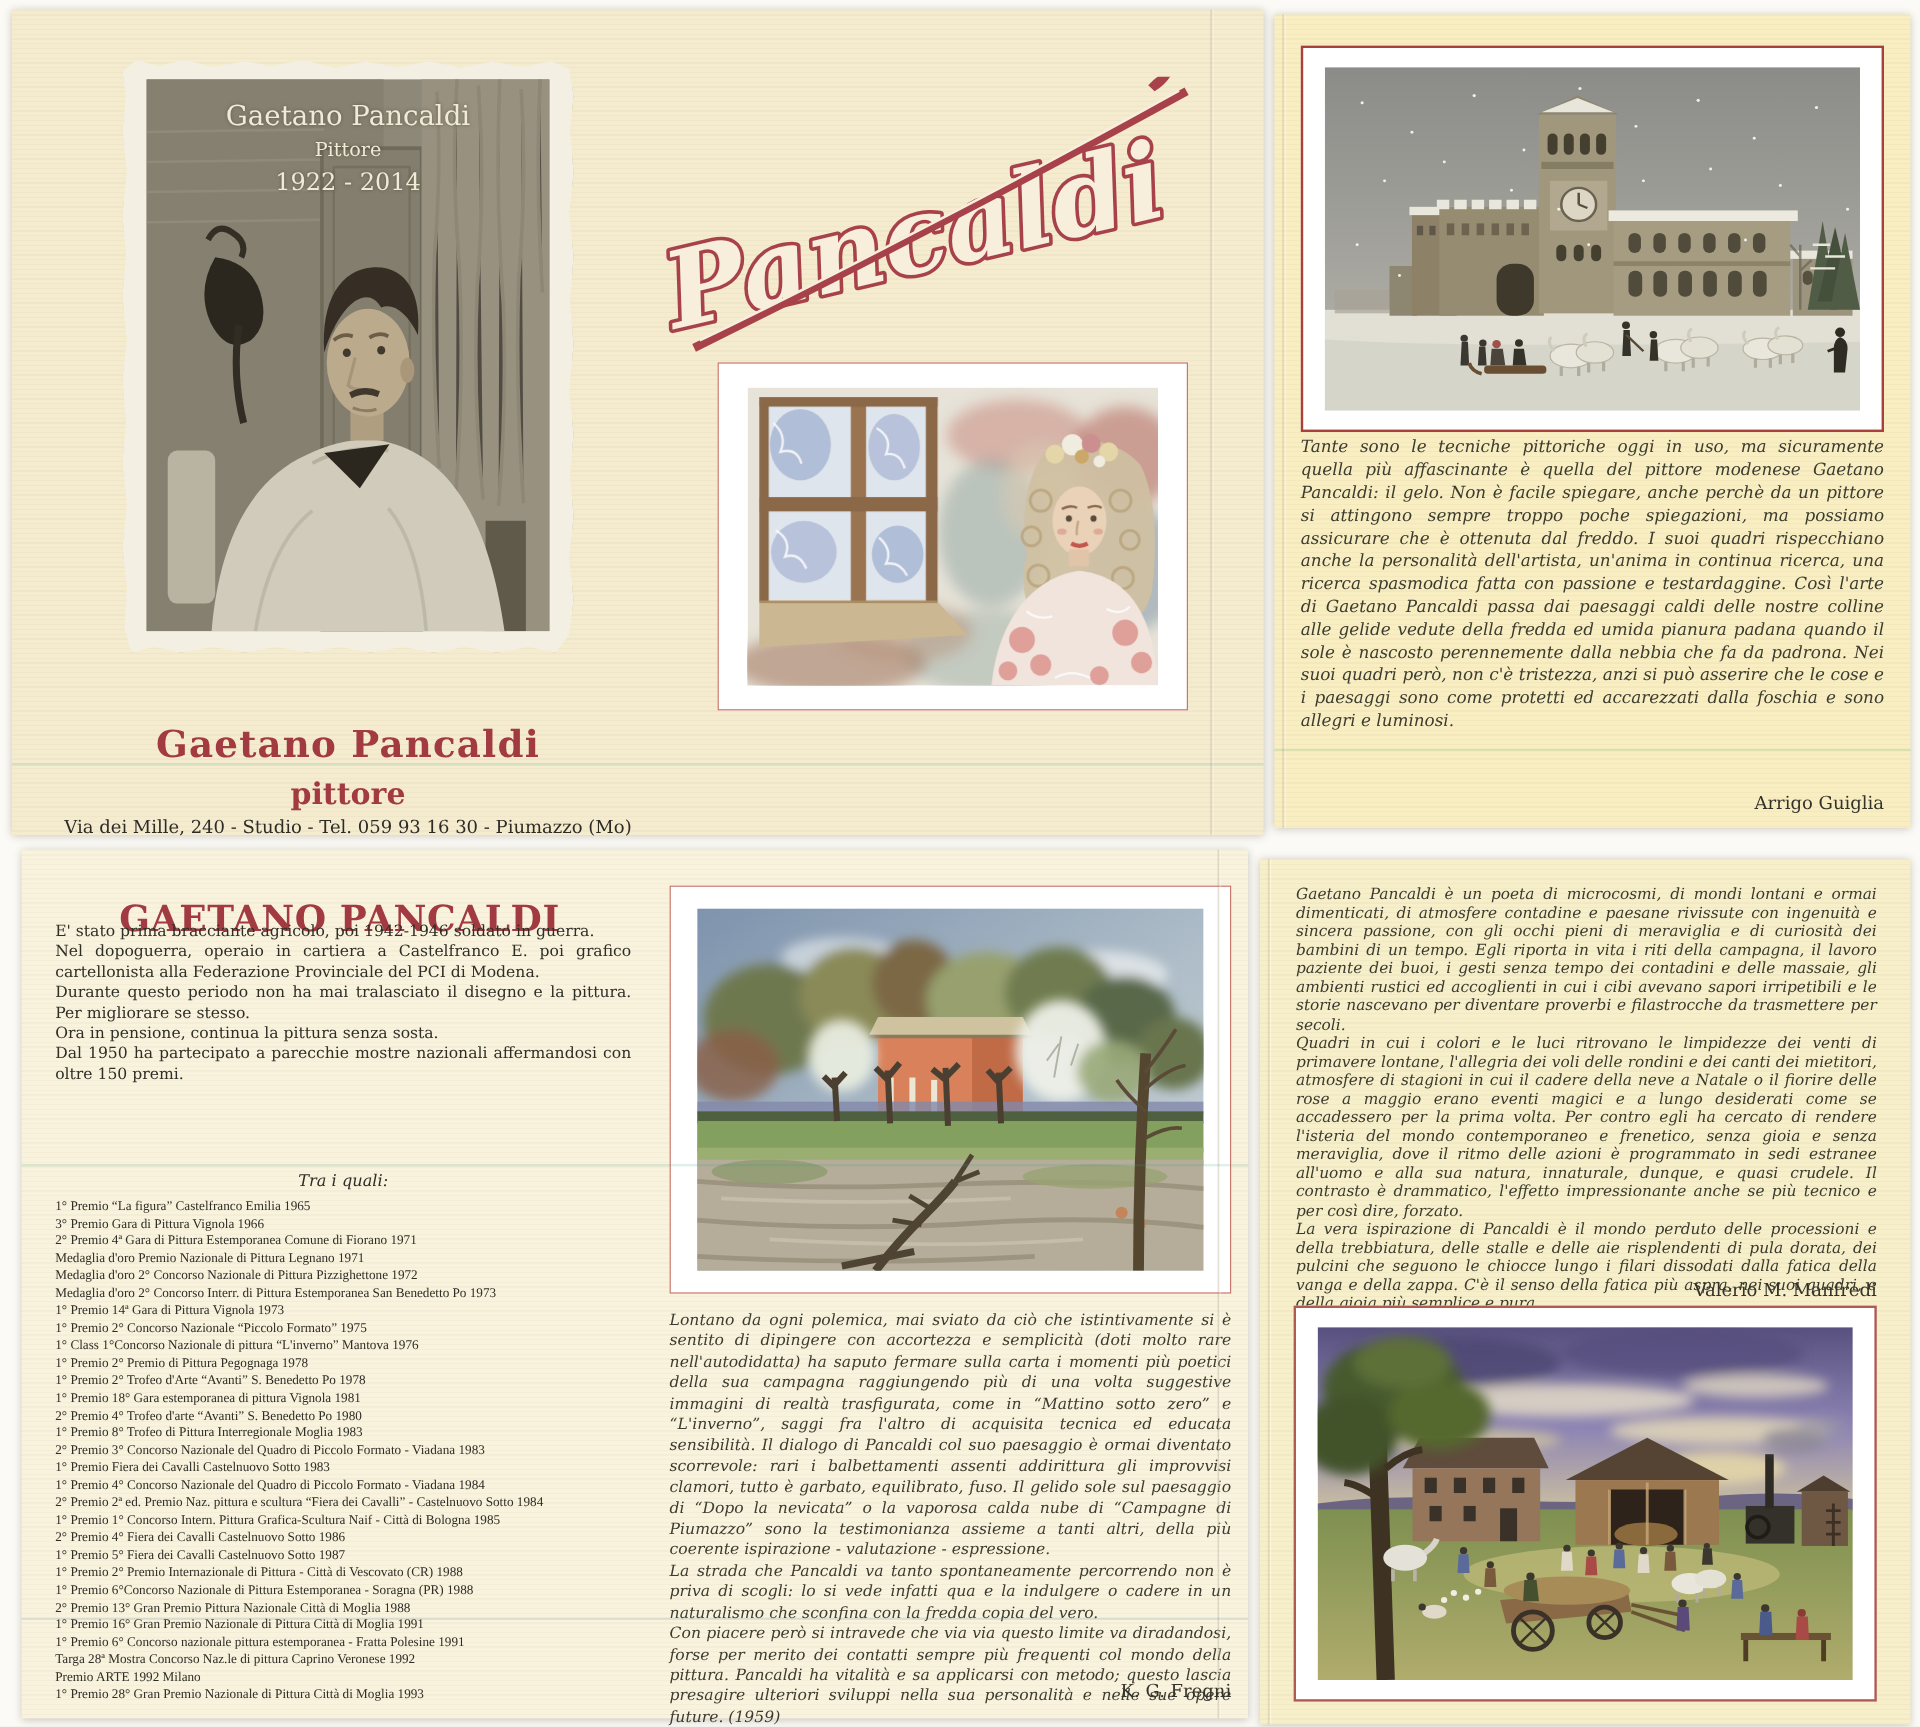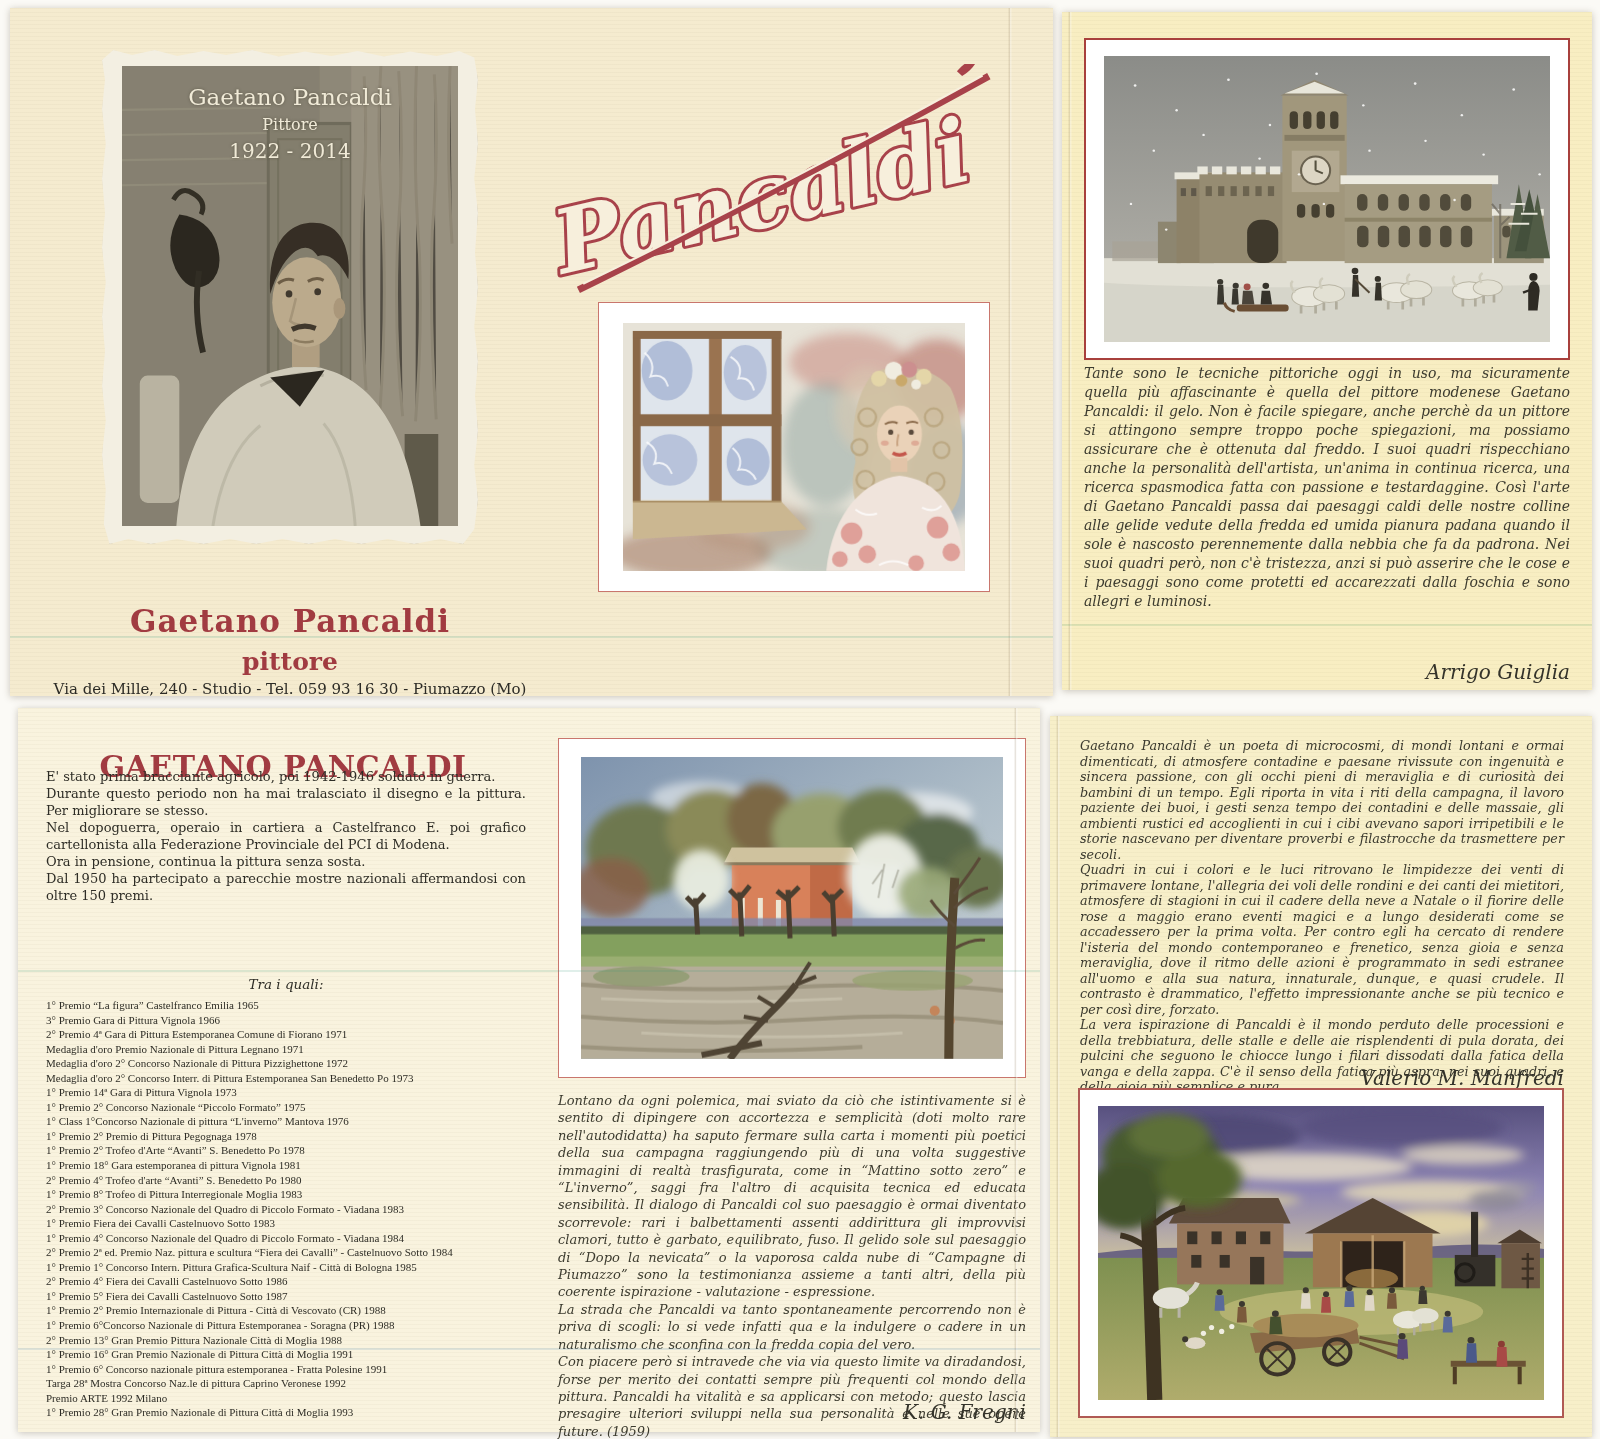--- a/index.html
+++ b/index.html
@@ -40,21 +40,21 @@
   .tl-name{position:absolute;left:40px;top:574px;width:480px;text-align:center;font-weight:bold;
            font-size:31px;color:#a13b41;letter-spacing:1px;}
   .tl-sub{position:absolute;left:40px;top:618px;width:480px;text-align:center;font-weight:bold;
           font-size:25px;color:#a13b41;}
   .tl-address{position:absolute;left:30px;top:657px;width:500px;text-align:center;font-size:15px;color:#2c2b26;}
 
   
   .tr-essay{position:absolute;left:22px;top:352px;width:486px;font-style:italic;font-size:14px;
             line-height:19px;color:#3c3b2f;text-align:justify;}
   .essay-para{margin:0;}
-  .essay-sig{text-align:right;font-style:italic;font-size:20px;margin-top:8px;color:#34332a;}
+  .essay-sig{text-align:right;font-size:15px;margin-top:8px;color:#34332a;}
   .tr-sig{position:absolute;left:22px;top:640px;width:486px;}
 
   
   .bl-heading{position:absolute;left:20px;top:16px;width:490px;text-align:center;font-size:30px;
               font-weight:bold;color:#a13b41;letter-spacing:.5px;}
   .bl-bio{position:absolute;left:28px;top:60px;width:480px;font-size:13px;line-height:17px;
           color:#2e2d26;text-align:justify;}
   .bio-para{margin:0;}
   .bl-tra{position:absolute;left:28px;top:268px;width:480px;text-align:center;font-style:italic;
           font-size:13.5px;color:#2e2d26;}
@@ -390,22 +390,22 @@
       </div>
     <div class="essay-sig tr-sig">Arrigo Guiglia</div>
     <div class="crease" style="left:6px;"></div>
     <div class="streak" style="top:612px;background:#49a06a;"></div>
   </section>
 
   <section class="page page-bl">
     <h2 class="bl-heading">GAETANO PANCALDI</h2>
     <div class="bl-bio">
         <div class="bio-para">E' stato prima bracciante agricolo, poi 1942-1946 soldato in guerra.</div>
+        <div class="bio-para">Nel dopoguerra, operaio in cartiera a Castelfranco E. poi grafico cartellonista alla Federazione Provinciale del PCI di Modena.</div>
         <div class="bio-para">Durante questo periodo non ha mai tralasciato il disegno e la pittura. Per migliorare se stesso.</div>
-        <div class="bio-para">Nel dopoguerra, operaio in cartiera a Castelfranco E. poi grafico cartellonista alla Federazione Provinciale del PCI di Modena.</div>
         <div class="bio-para">Ora in pensione, continua la pittura senza sosta.</div>
         <div class="bio-para">Dal 1950 ha partecipato a parecchie mostre nazionali affermandosi con oltre 150 premi.</div>
       </div>
     <div class="bl-tra">Tra i quali:</div>
     <div class="bl-awards">
         <div class="award-line">1° Premio “La figura” Castelfranco Emilia 1965</div>
         <div class="award-line">3° Premio Gara di Pittura Vignola 1966</div>
         <div class="award-line">2° Premio 4ª Gara di Pittura Estemporanea Comune di Fiorano 1971</div>
         <div class="award-line">Medaglia d'oro Premio Nazionale di Pittura Legnano 1971</div>
         <div class="award-line">Medaglia d'oro 2° Concorso Nazionale di Pittura Pizzighettone 1972</div>

